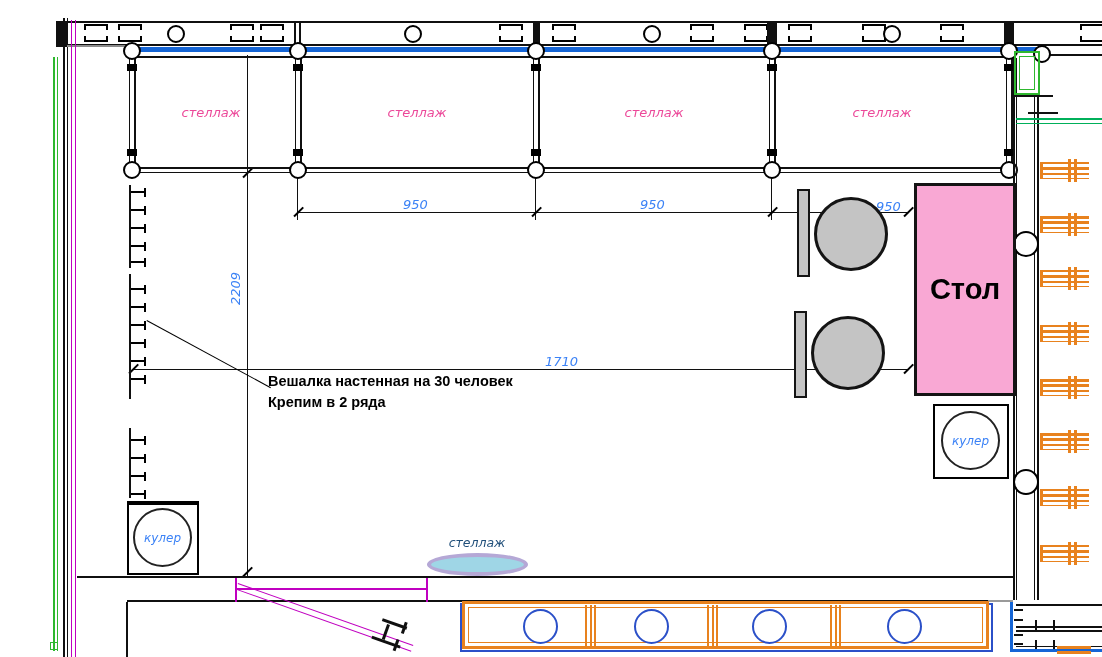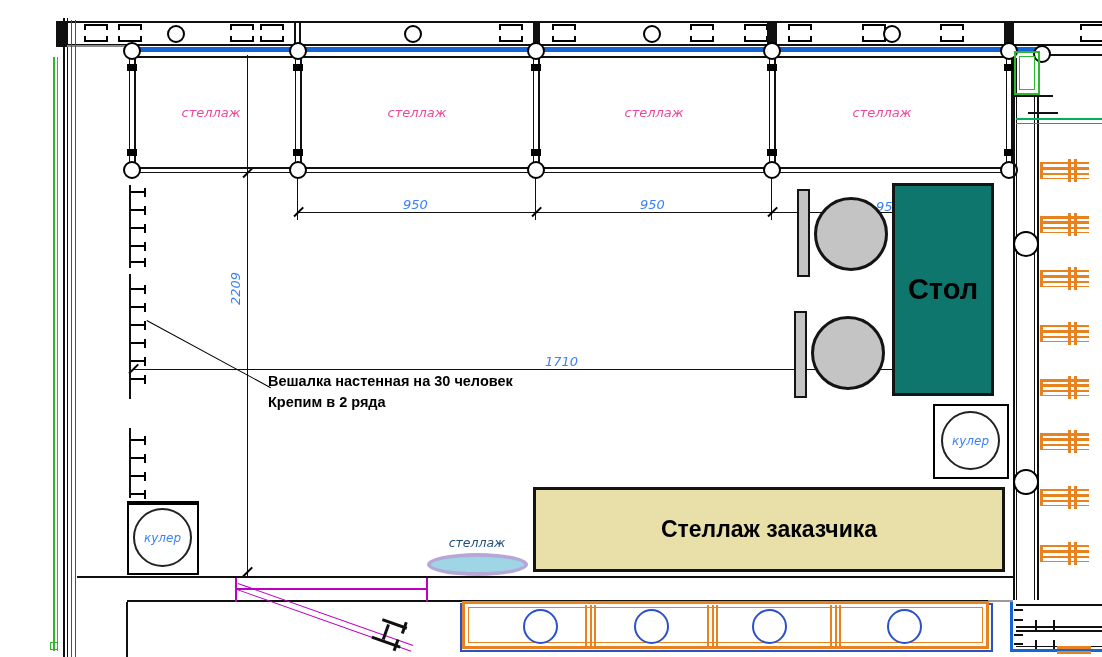--- a/index.html
+++ b/index.html
@@ -230,29 +230,26 @@
     <div class="h" style="left:6px;top:0;width:26px;height:2.5px"></div>
     <div class="h" style="left:2px;top:20px;width:30px;height:2.5px"></div>
     <div class="v" style="left:28px;top:-4px;width:2.5px;height:12px"></div>
     <div class="v" style="left:26px;top:15px;width:2.5px;height:12px"></div>
     <div class="v" style="left:12px;top:4px;width:2.5px;height:16px"></div>
   </div>
 
   <div class="cad" style="left:432px;top:535px;width:90px;font-size:12.5px;color:#1f4e79">стеллаж</div>
   <div class="abs" style="left:427px;top:553px;width:101px;height:23px;background:#9fd6e6;border:4px solid #b5a8d6;border-radius:50%;box-sizing:border-box"></div>
 
-  <div class="abs" style="left:533px;top:487px;width:472px;height:85px;background:#e9e0a9;border:3px solid #141414;box-sizing:border-box;display:flex;align-items:center;justify-content:center">
-    <span class="bold" style="font-size:23px">Стеллаж заказчика</span>
-  </div>
 
   <div class="abs" style="left:797px;top:189px;width:13px;height:88px;background:#c4c4c4;border:2px solid #141414;box-sizing:border-box"></div>
   <div class="abs" style="left:814px;top:197px;width:74px;height:74px;background:#c4c4c4;border:3.5px solid #141414;border-radius:50%;box-sizing:border-box"></div>
   <div class="abs" style="left:794px;top:311px;width:13px;height:87px;background:#c4c4c4;border:2px solid #141414;box-sizing:border-box"></div>
   <div class="abs" style="left:811px;top:316px;width:74px;height:74px;background:#c4c4c4;border:3.5px solid #141414;border-radius:50%;box-sizing:border-box"></div>
-  <div class="abs" style="left:892px;top:183px;width:102px;height:213px;background:#0f766e;border:3.5px solid #141414;box-sizing:border-box;display:flex;align-items:center;justify-content:center">
+  <div class="abs" style="left:914px;top:183px;width:102px;height:213px;background:#f9a8d4;border:3.5px solid #141414;box-sizing:border-box;display:flex;align-items:center;justify-content:center">
     <span class="bold" style="font-size:29px">Стол</span>
   </div>
 
   <div class="coolbox" style="left:127px;top:501px;width:72px;height:74px"></div>
   <div class="coolcirc" style="left:133px;top:508px;width:59px;height:59px">
     <span class="coollab">кулер</span>
   </div>
   <div class="coolbox" style="left:933px;top:404px;width:76px;height:75px;border-top-width:2.5px"></div>
   <div class="coolcirc" style="left:941px;top:411px;width:59px;height:59px">
     <span class="coollab">кулер</span>

